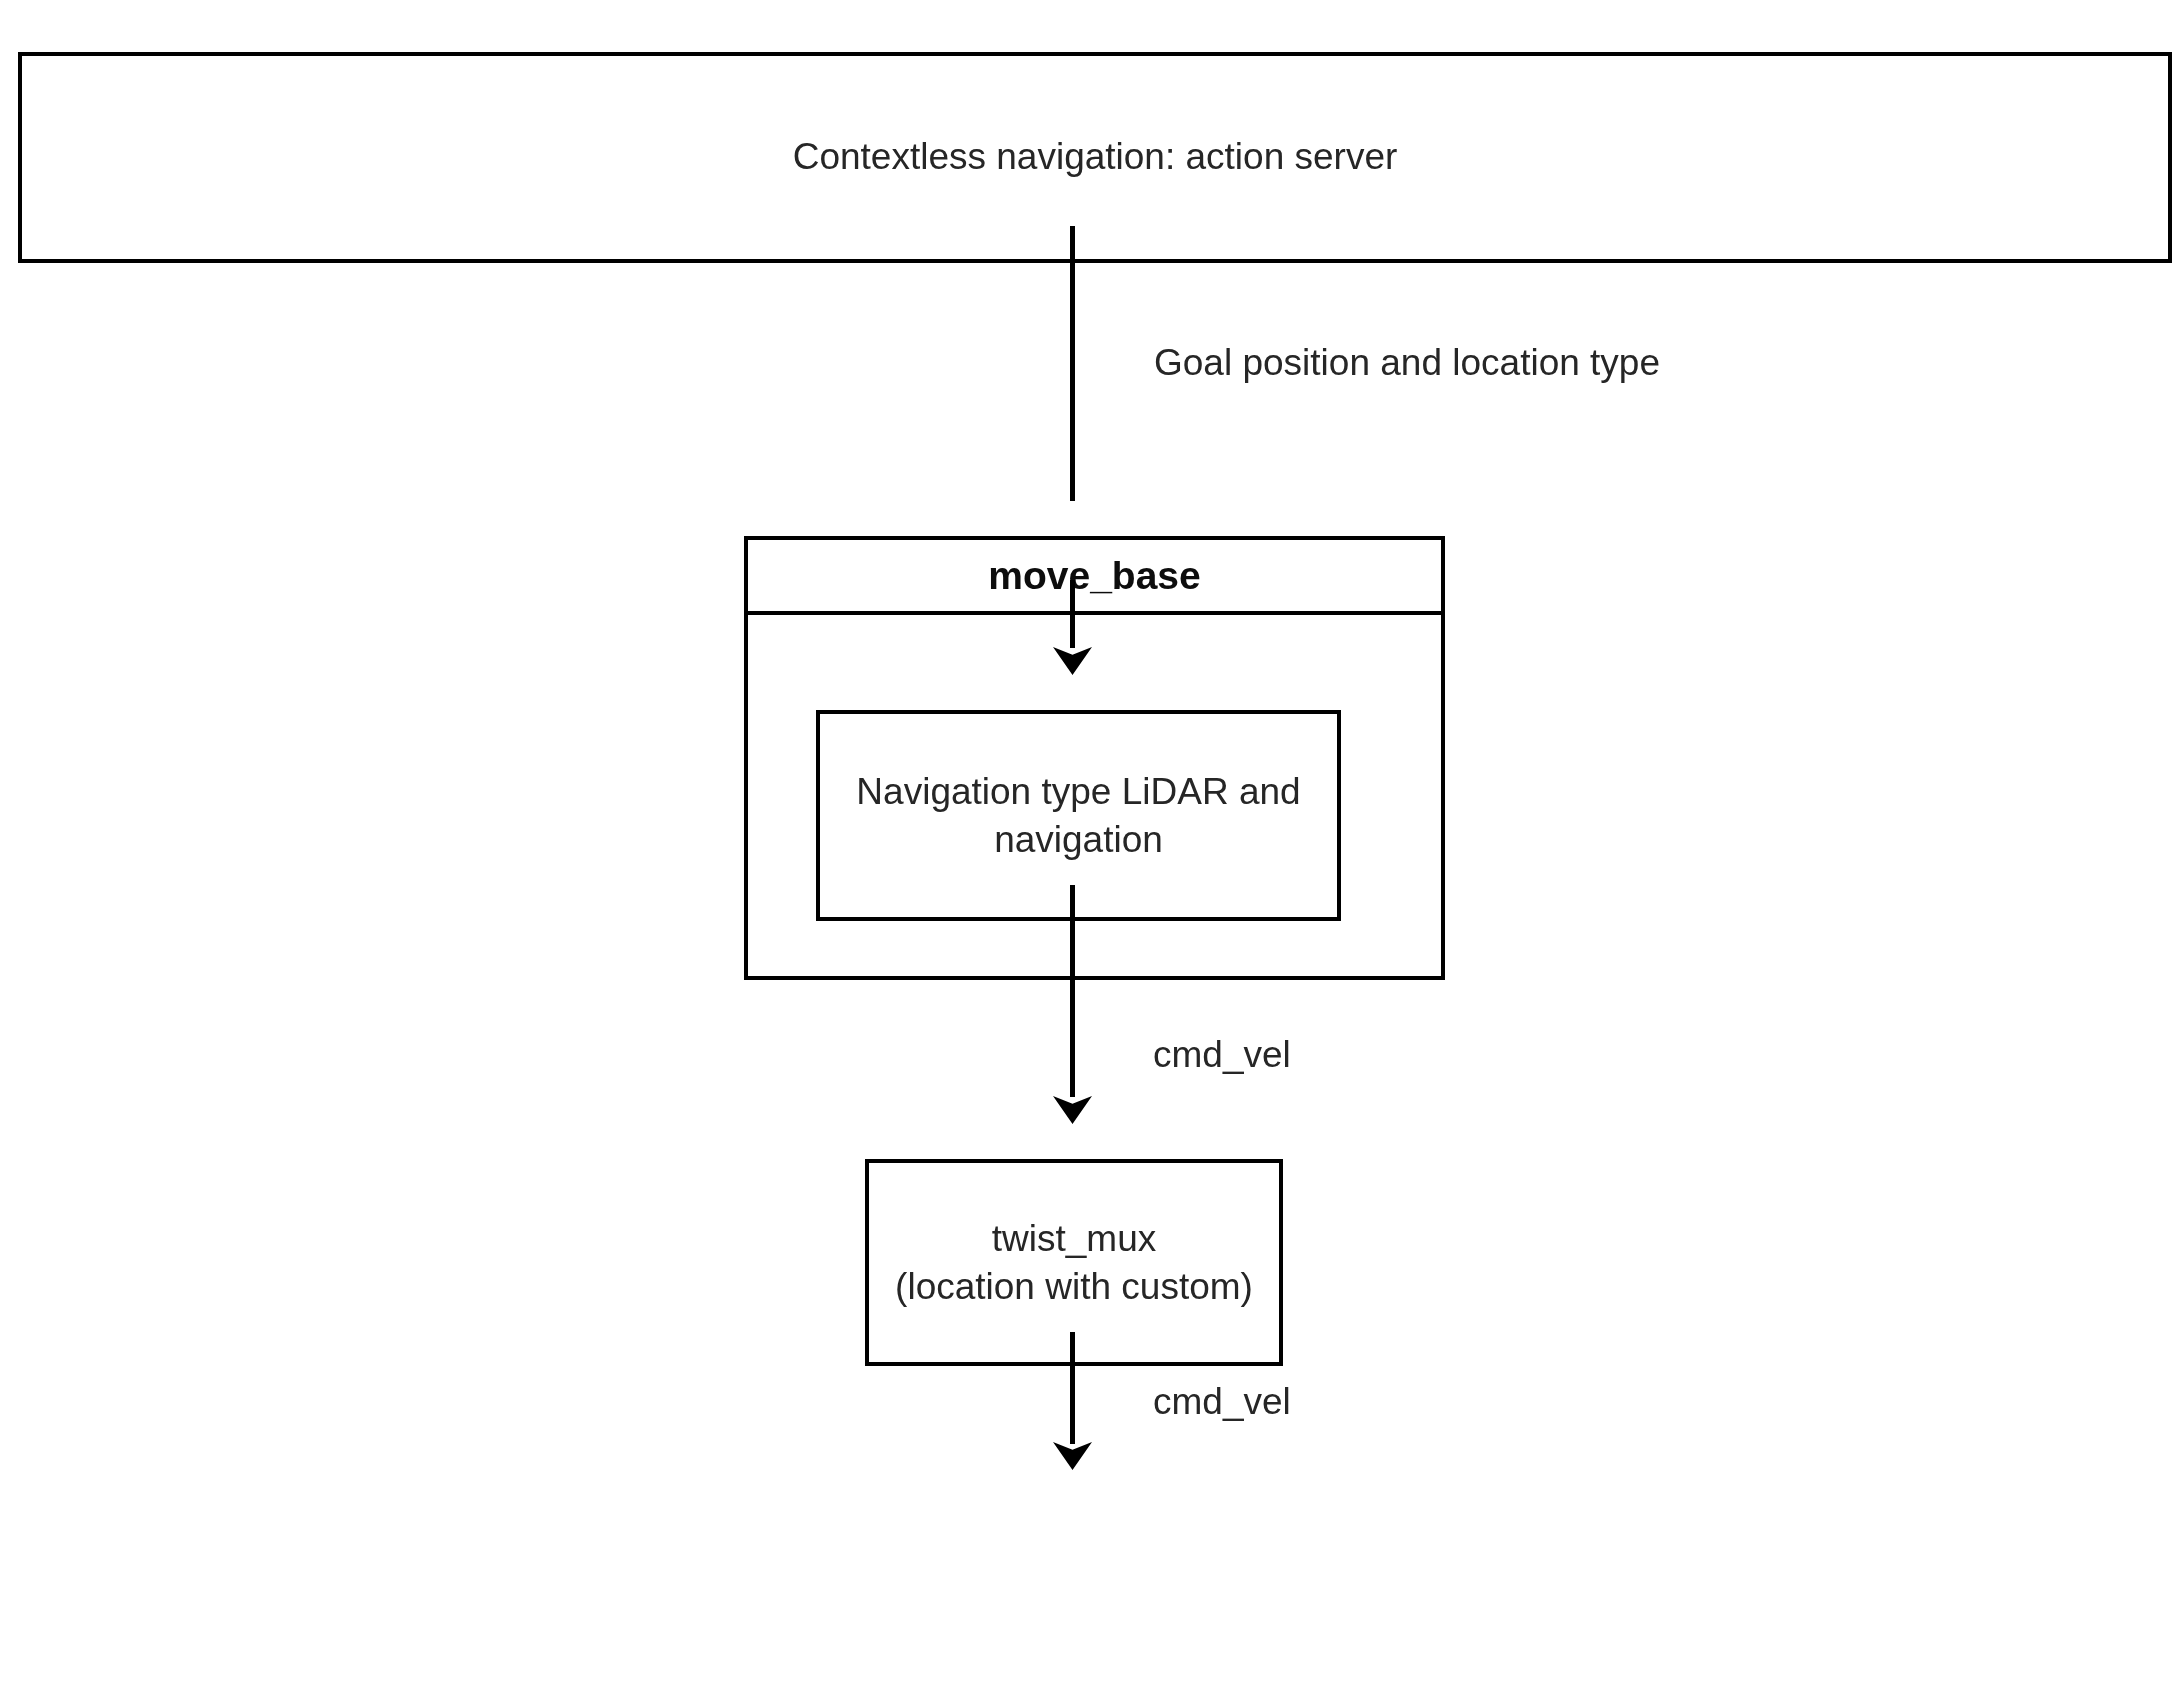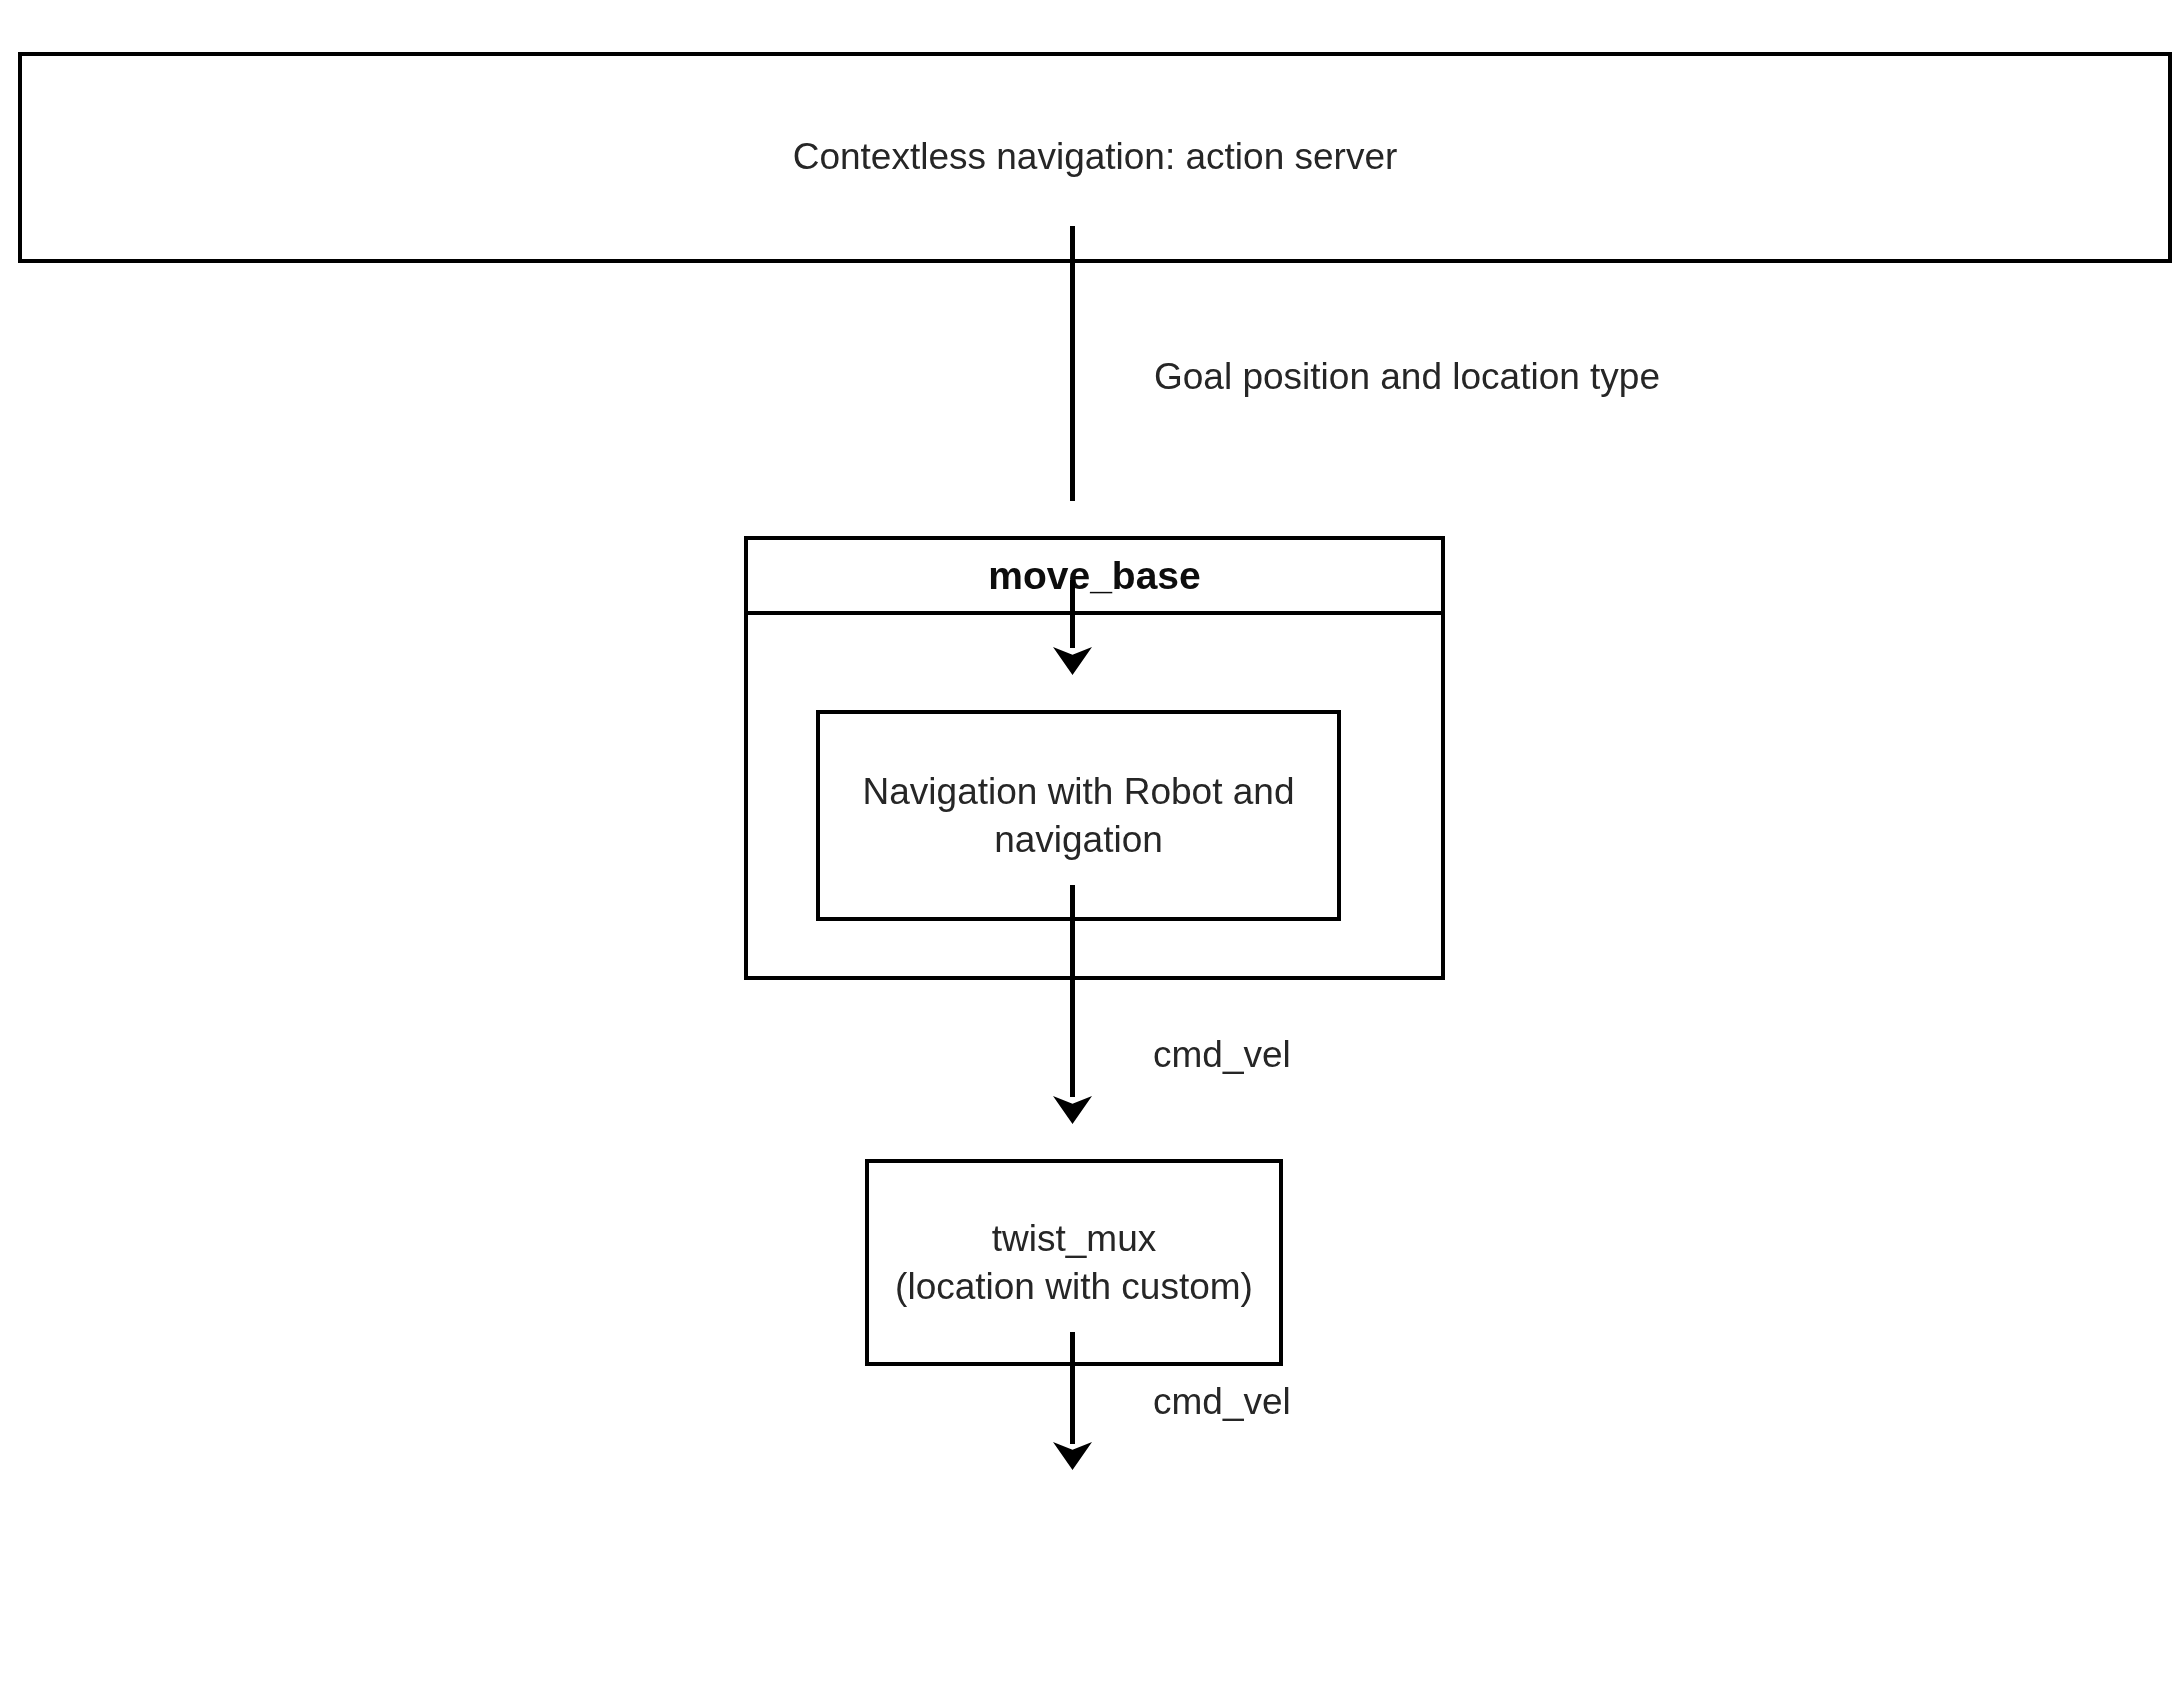--- a/index.html
+++ b/index.html
@@ -104,21 +104,21 @@
   .arrowhead.edge-cmd1 { top:1096px; }
   .arrowhead.edge-cmd2 { top:1442px; }
   
   .edge-label{
     position:absolute;
     font-size:37px;
     line-height:48px;
     color:var(--text);
     white-space:nowrap;
   }
-  .edge-label.goal { left:1154px; top:353px; }
+  .edge-label.goal { left:1154px; top:339px; }
   .edge-label.cmd1 { left:1153px; top:1031px; }
   .edge-label.cmd2 { left:1153px; top:1378px; }
 </style>
 </head>
 <body>
 
 <div class="canvas">
 
   <div class="node action-server">
     <div class="line">Contextless navigation: action server</div>
@@ -130,21 +130,21 @@
   <div class="node move-base">
     <div class="move-base-header">
       <div class="title">move_base</div>
     </div>
   </div>
 
   <div class="vline edge-inner"></div>
   <div class="arrowhead edge-inner"></div>
 
   <div class="node navigation">
-    <div class="line">Navigation with Robot and</div>
+    <div class="line">Navigation type LiDAR and</div>
     <div class="line">navigation</div>
   </div>
 
   <div class="vline edge-cmd1"></div>
   <div class="arrowhead edge-cmd1"></div>
   <div class="edge-label cmd1">cmd_vel</div>
 
   <div class="node twist-mux">
     <div class="line">twist_mux</div>
     <div class="line">(location with custom)</div>

